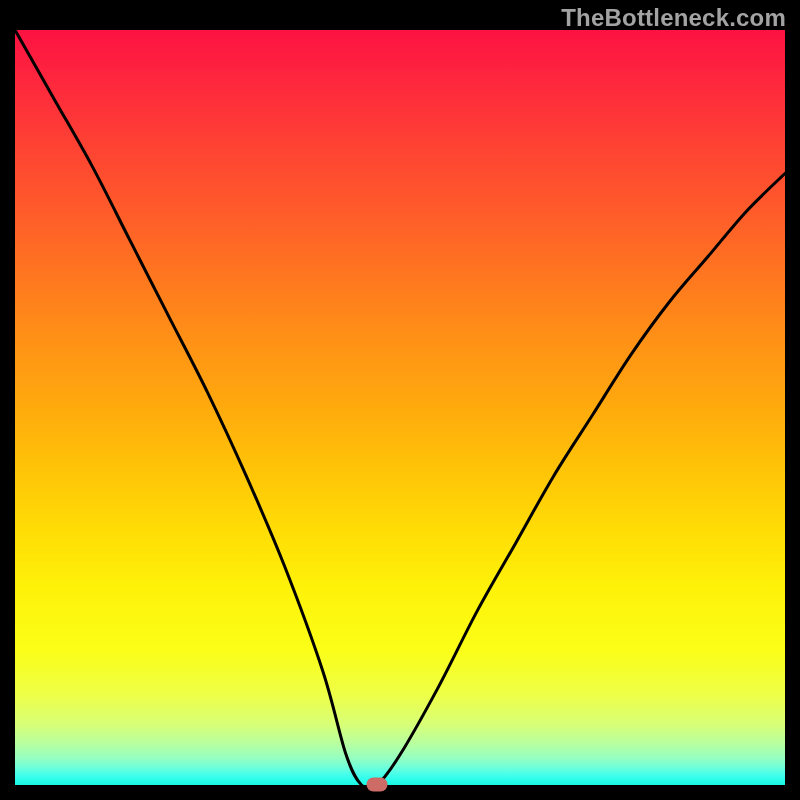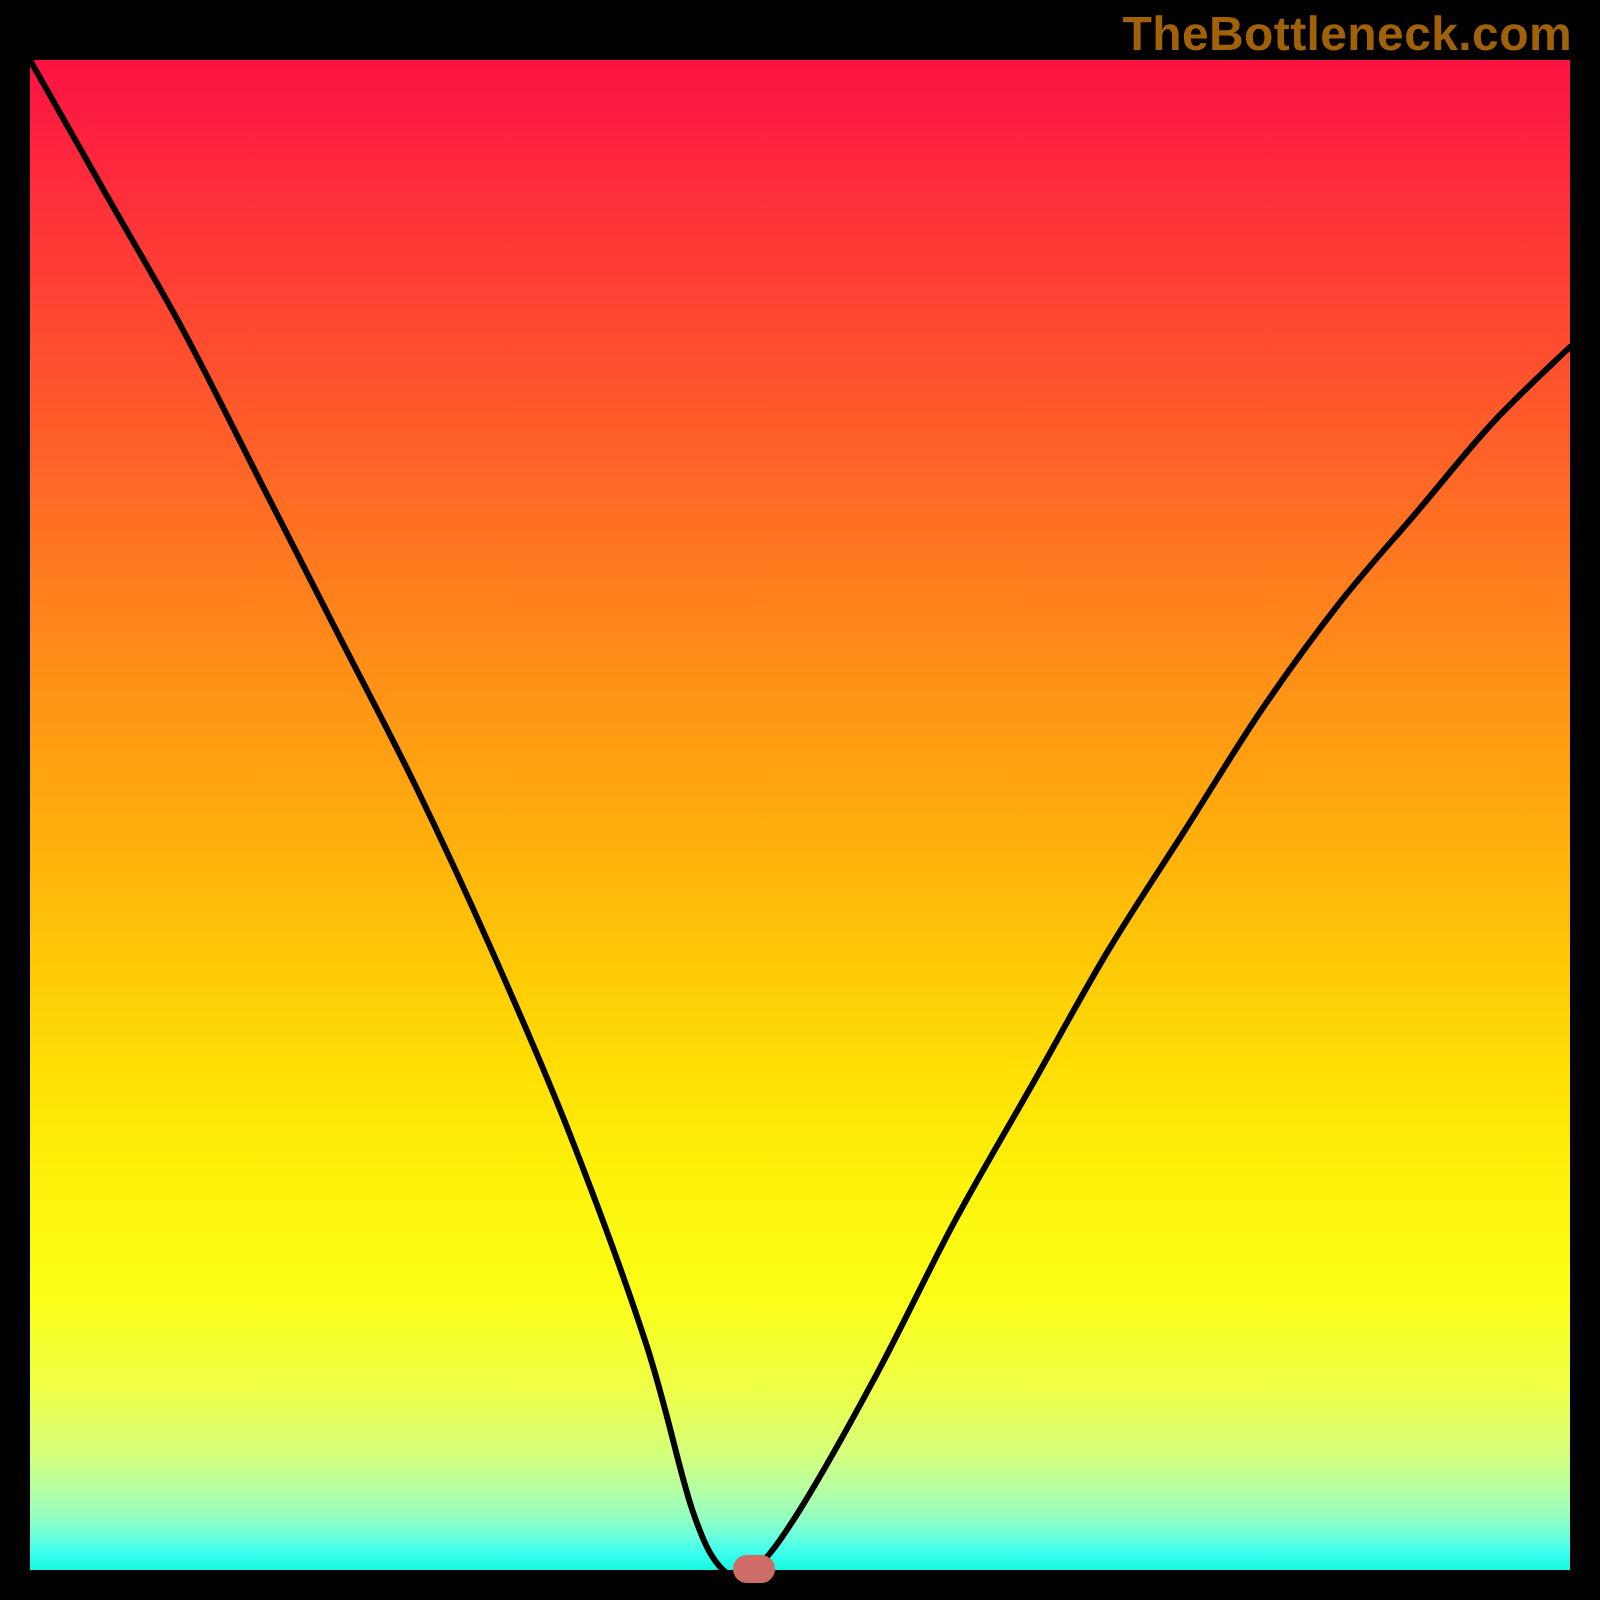--- a/index.html
+++ b/index.html
@@ -16,21 +16,21 @@
     width: 800px;
     height: 800px;
     background: #000;
   }
   .attribution {
     position: absolute;
     top: 4px;
     right: 14px;
     font-size: 24px;
     font-weight: 600;
-    color: #a16207;
+    color: #a3a3a3;
     letter-spacing: 0.2px;
     z-index: 2;
   }
   .plot-area {
     position: absolute;
     left: 15px;
     top: 30px;
     width: 770px;
     height: 755px;
     

